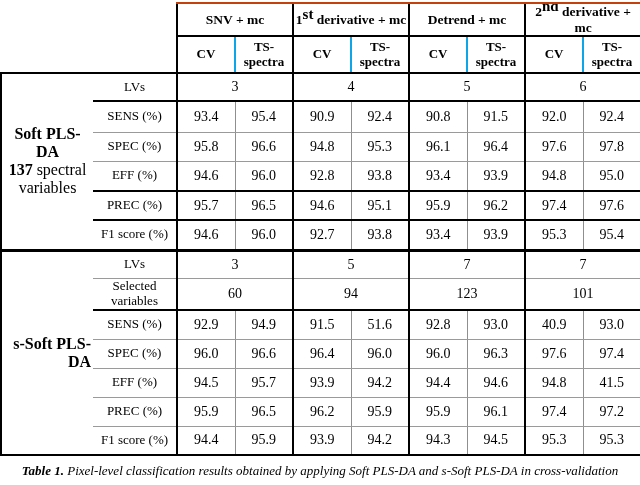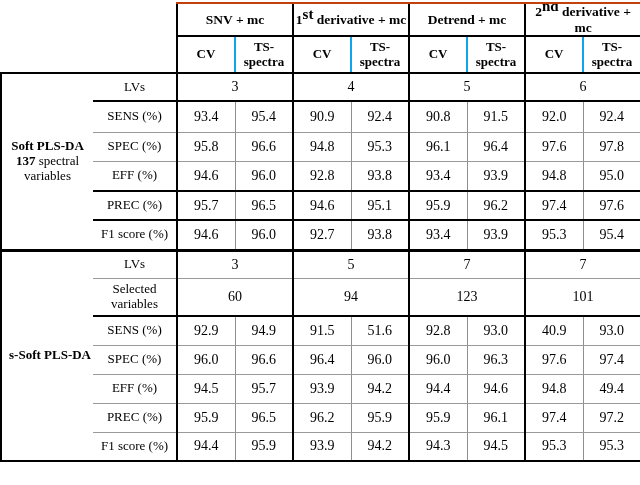--- a/index.html
+++ b/index.html
@@ -13,21 +13,21 @@
     border-collapse: collapse; table-layout: fixed; width: 640px;
   }
   td {
     padding: 0 1px; text-align: center; vertical-align: middle;
     overflow: hidden; line-height: 1.12;
   }
   .b { font-weight: bold; }
 
   
   .h33{height:33px}.h37{height:37px}.h28{height:28px}.h31{height:31px}
-  .h29{height:29px}.h30{height:30px}.h38{height:38px}
+  .h29{height:29px}.h30{height:30px}.h38{height:32px}
 
   
   td.empty { border: none; }
   td.ghead {
     font-weight: bold; font-size: 13.5px;
     border-top: 2px solid #c2410c; border-bottom: 2px solid #000;
     border-left: 2px solid #000;
   }
   td.ghead.nw { white-space: nowrap; }
   td.gr { border-right: 2px solid #000; }
@@ -35,21 +35,21 @@
     font-weight: bold; font-size: 13px;
     border-bottom: 2px solid #000;
     margin-top: 40px;
   }
   td.sub.cvL { border-left: 2px solid #000; }
   td.sub.tsL { border-left: 2px solid #0ea5e9; }
   sup { font-size: 15px; line-height: 0; vertical-align: super; }
 
   
   td.glabel {
-    font-size: 13px; border-left: 2px solid #000; padding: 8px 2px; margin-top: 12px;
+    font-size: 16px; border-left: 2px solid #000; padding: 8px 2px; margin-top: 12px;
   }
   td.glabel.gt2 { border-top: 2px solid #000; }
   td.glabel.gt3 { border-top: 3px solid #000; }
   td.glabel.gb3 { border-bottom: 3px solid #000; }
   td.glabel.gb2 { border-bottom: 2px solid #000; text-align: right; }
 
   
   td.rh { font-weight: normal; font-size: 13px; border-right: 2px solid #000; }
 
   
@@ -213,21 +213,21 @@
     </tr>
     <tr class="h29">
       <td class="rh bb1">EFF (%)</td>
       <td class="dc c0 bb1">94.5</td>
       <td class="dc c1 bb1">95.7</td>
       <td class="dc c0 bb1">93.9</td>
       <td class="dc c1 bb1">94.2</td>
       <td class="dc c0 bb1">94.4</td>
       <td class="dc c1 bb1">94.6</td>
       <td class="dc c0 bb1">94.8</td>
-      <td class="dc c1 bb1 cr">49.4</td>
+      <td class="dc c1 bb1 cr">41.5</td>
     </tr>
     <tr class="h29">
       <td class="rh bb1">PREC (%)</td>
       <td class="dc c0 bb1">95.9</td>
       <td class="dc c1 bb1">96.5</td>
       <td class="dc c0 bb1">96.2</td>
       <td class="dc c1 bb1">95.9</td>
       <td class="dc c0 bb1">95.9</td>
       <td class="dc c1 bb1">96.1</td>
       <td class="dc c0 bb1">97.4</td>
@@ -240,13 +240,16 @@
       <td class="dc c0 bb2">93.9</td>
       <td class="dc c1 bb2">94.2</td>
       <td class="dc c0 bb2">94.3</td>
       <td class="dc c1 bb2">94.5</td>
       <td class="dc c0 bb2">95.3</td>
       <td class="dc c1 bb2 cr">95.3</td>
     </tr>
   </tbody>
     </table>
 
+  <div class="caption">
+    <span class="b" style="font-style:italic">Table 1.</span><span> Pixel-level classification results obtained by applying Soft PLS-DA and s-Soft PLS-DA in cross-validation</span>
+  </div>
 </div>
 
 </body></html>

